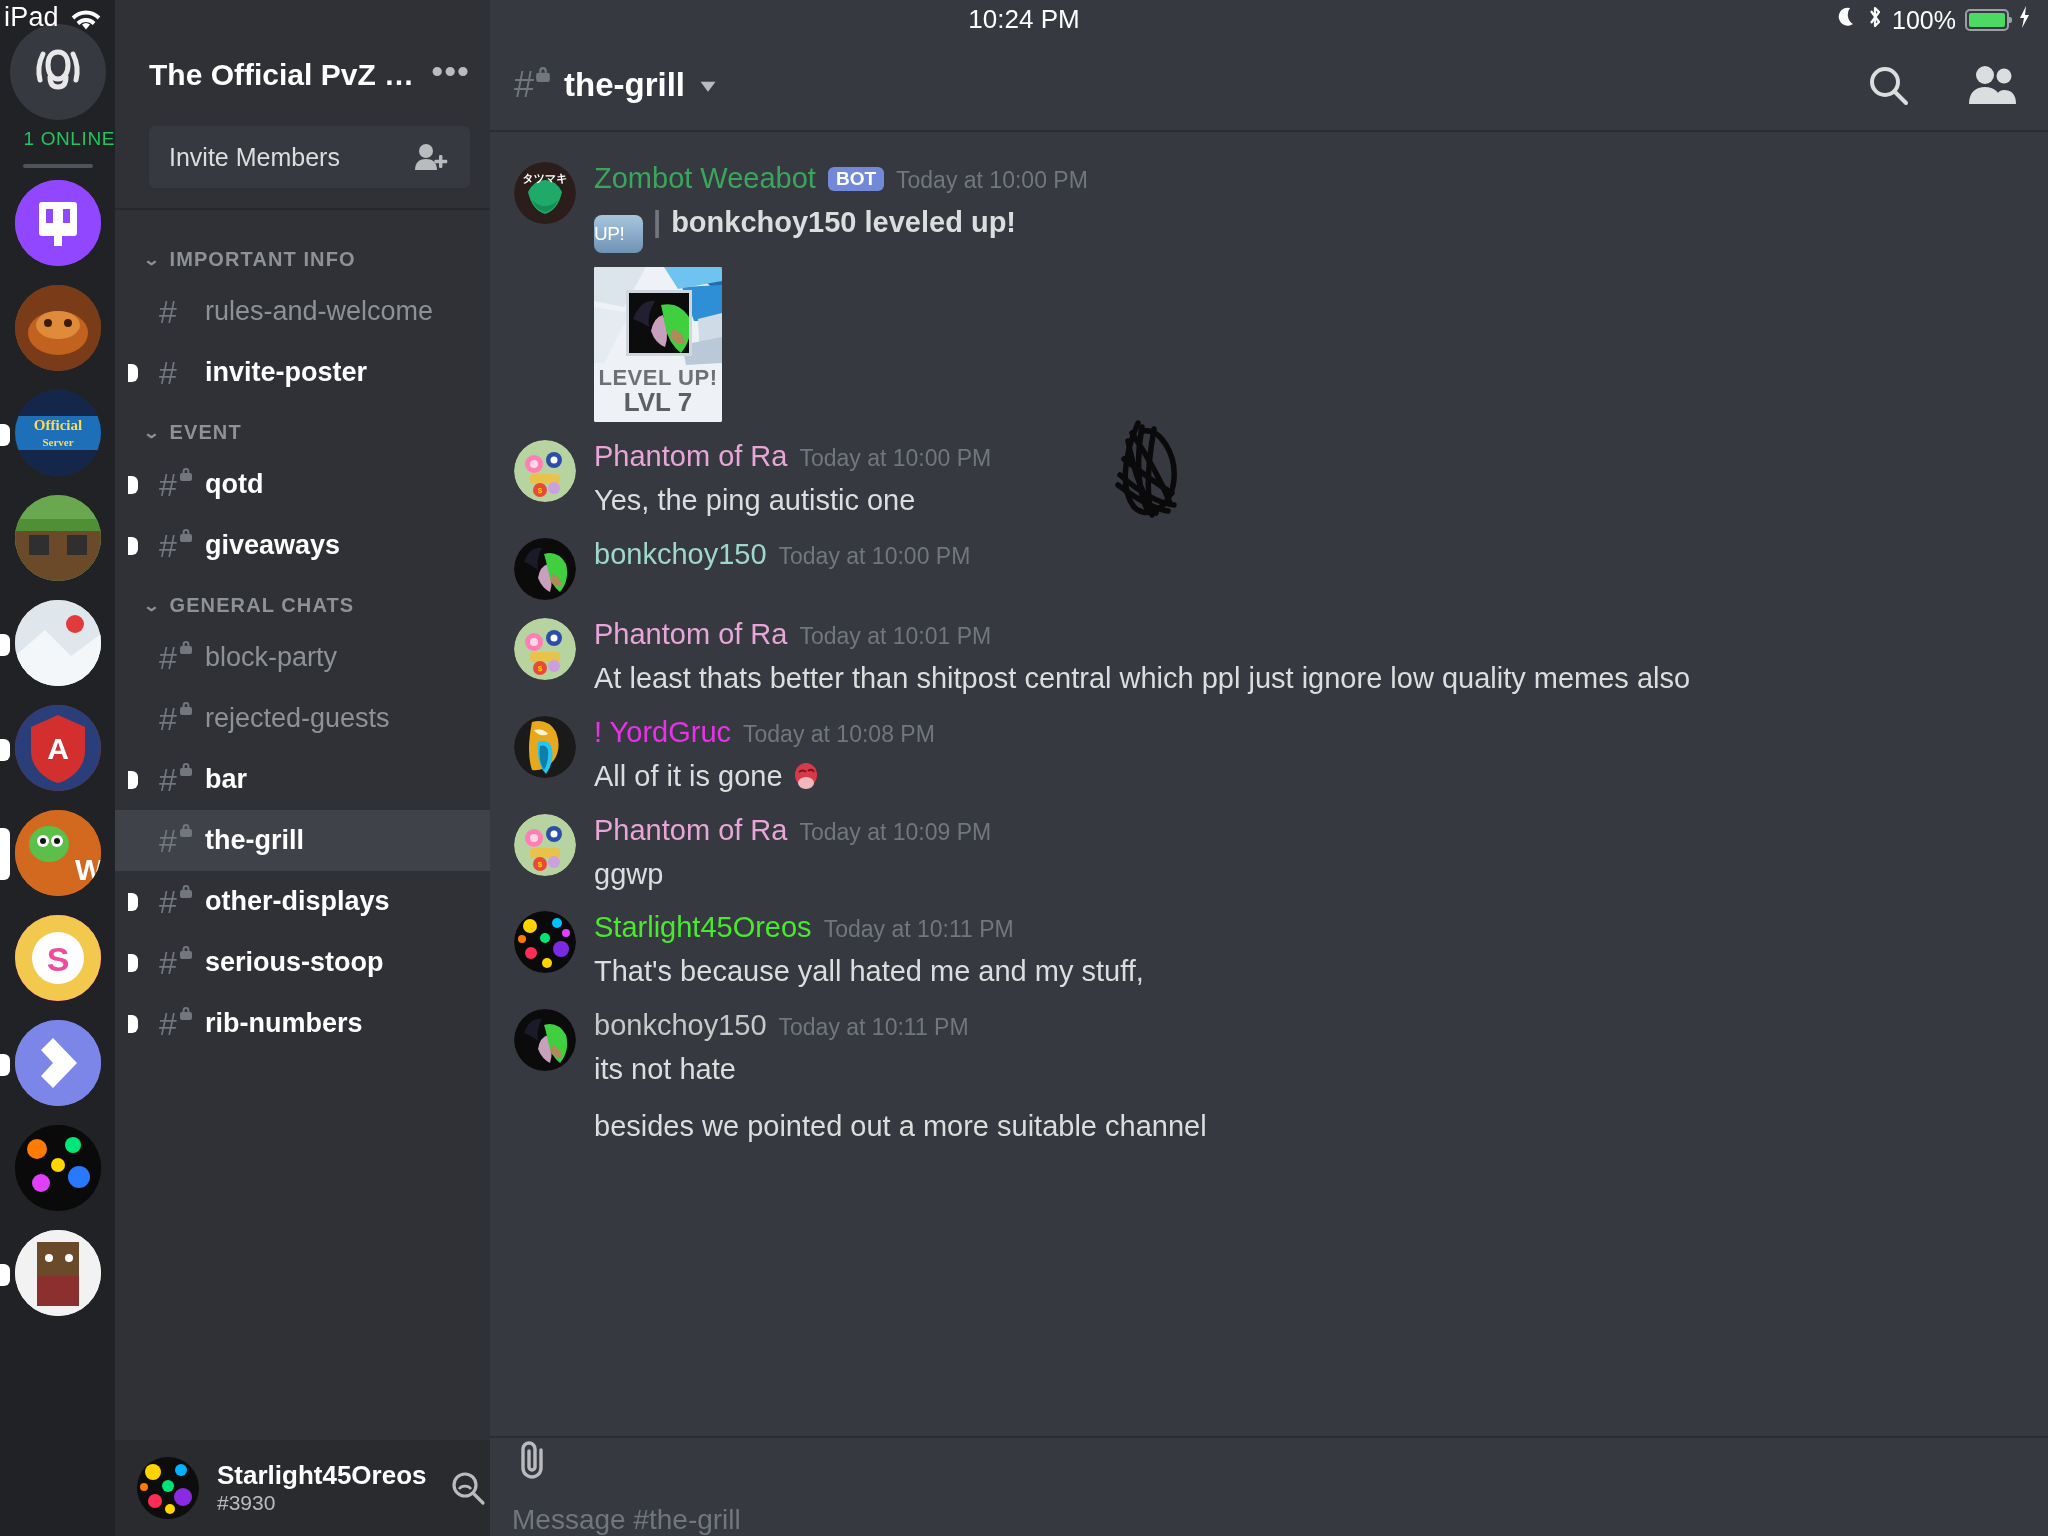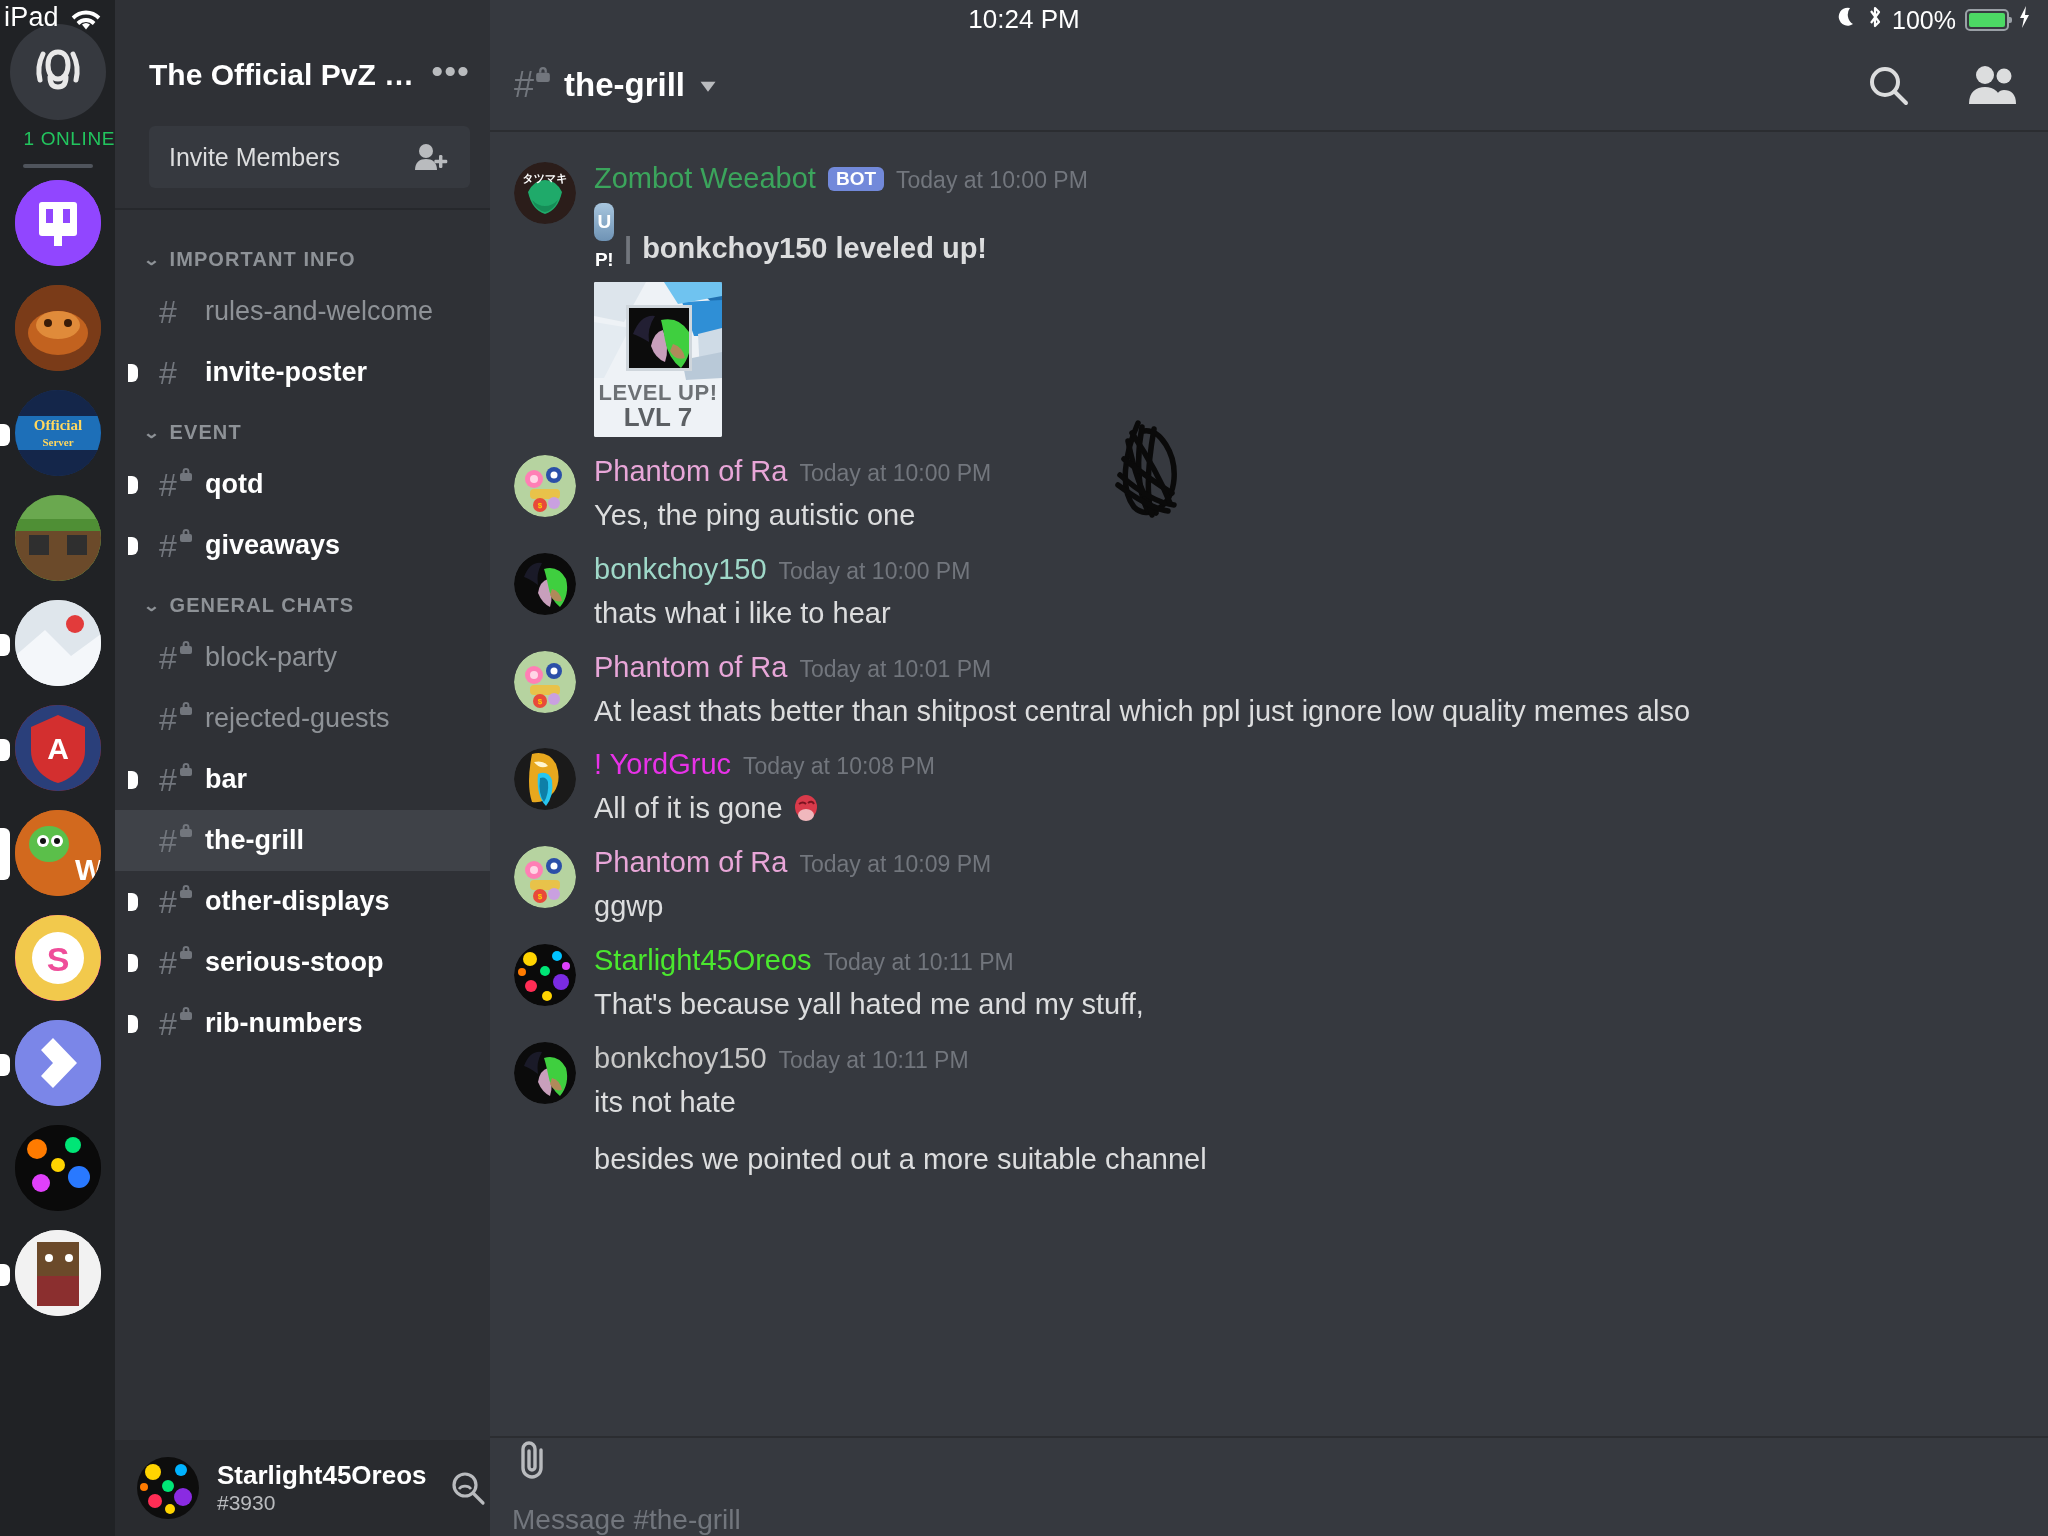--- a/index.html
+++ b/index.html
@@ -145,23 +145,23 @@
   .mhead { display: flex; align-items: baseline; gap: 12px; flex-wrap: wrap; }
   .uname { font-size: 29px; font-weight: 400; text-align: center; }
   .bot-tag {
     background: #7289da; color: #fff; font-size: 19px; font-weight: bold;
     border-radius: 6px; padding: 2px 8px 3px; line-height: 1; position: relative; top: -3px;
   }
   .ts { color: #72767d; font-size: 23px; }
   .mtext { color: #dcddde; font-size: 29px; line-height: 1.34; margin-top: 8px; word-wrap: break-word;}
   .mtext.strong { font-weight: bold; color: #dcddde; }
   .emoji-up {
-    display: inline-block; width: 20px; height: 38px; border-radius: 8px;
+    display: inline-block; width: 49px; height: 38px; border-radius: 8px;
     background: linear-gradient(#a8c6de,#6f93b5);
-    color: #fff; font-size: 19px; font-weight: bold; text-align: center;
+    color: #fff; font-size: 19px; font-weight: normal; text-align: left;
     line-height: 38px; vertical-align: -8px; letter-spacing: -.5px;
   }
   .divbar { color: #72767d; margin: 0 10px; }
   .lvl-card {
     width: 128px; height: 155px; margin-top: 14px; position: relative; overflow:hidden;
     background: linear-gradient(135deg,#e8eef4 0%, #cfdbe6 35%, #ffffff 60%, #dfe7ee 100%);
     border-radius: 2px;
   }
   .lvl-thumb {
     position: absolute; left: 32px; top: 23px; width: 66px; height: 66px;
@@ -589,21 +589,20 @@
               <path d="M10 24 q6 -16 18 -14 q-6 10 -4 22 q-8 -6 -14 -8 z" fill="#1a1a28"></path>
               <path d="M24 40 q2 -12 10 -14 q6 16 2 28 q-8 -4 -12 -14 z" fill="#c89fbc"></path>
               <path d="M30 16 q14 -4 22 10 q4 16 -6 28 q-10 -8 -12 -22 q-2 -10 -4 -16 z" fill="#3fcf3f"></path>
               <path d="M38 36 q8 2 10 12 q-8 2 -12 -6 z" fill="#b08a5a"></path>
             </svg></div>
           <div class="body">
             <div class="mhead">
               <span class="uname" style="color: rgb(159, 216, 200);">bonkchoy150</span>
               <span class="ts">Today at 10:00 PM</span>
             </div>
-            <div class="mtext"><span>thats what i like to hear</span></div>
           </div>
         </div>
         <div class="msg">
           <div class="av"><svg viewBox="0 0 62 62" width="62" height="62">
               <circle cx="31" cy="31" r="31" fill="#b6d3a0"></circle>
               <circle cx="20" cy="24" r="9" fill="#ff7fb5"></circle>
               <circle cx="20" cy="24" r="4" fill="#ffd6e6"></circle>
               <circle cx="40" cy="20" r="8" fill="#2b4fa8"></circle>
               <circle cx="40" cy="20" r="3.5" fill="#fff"></circle>
               <rect x="16" y="34" width="30" height="10" rx="4" fill="#e8c24a"></rect>

